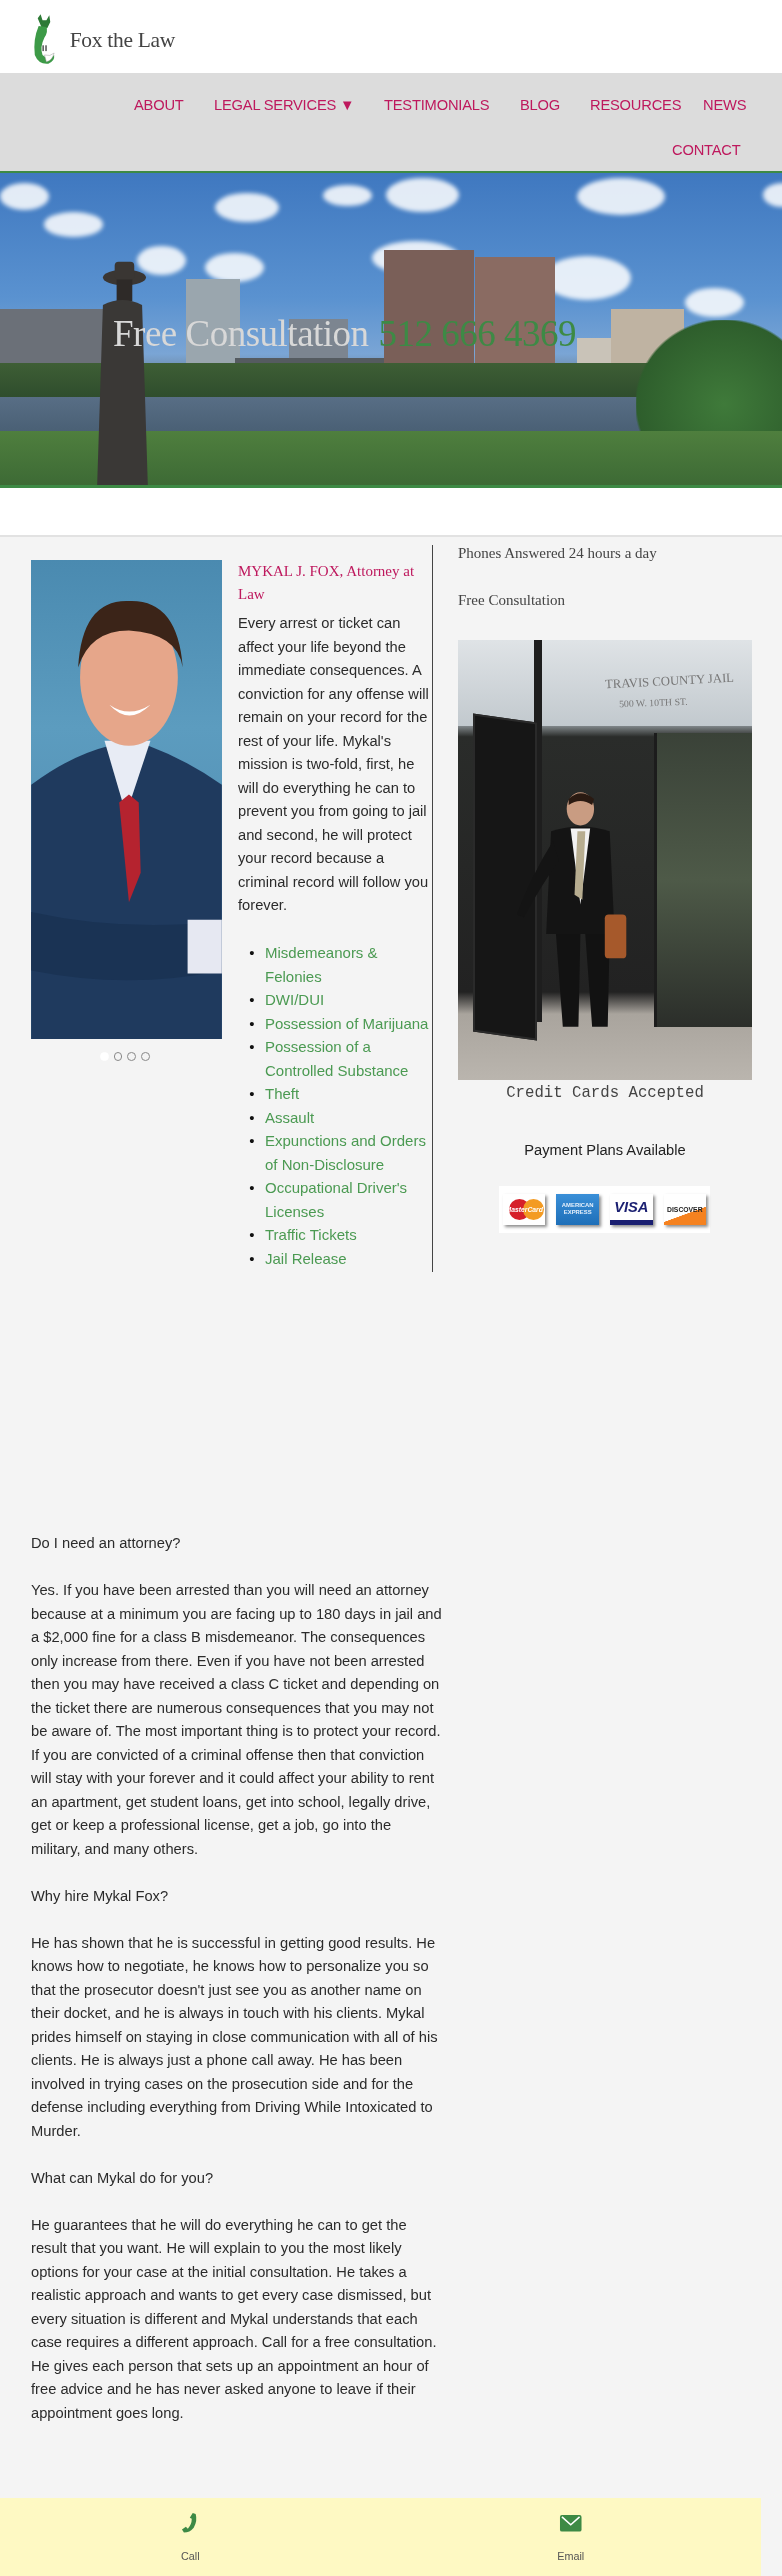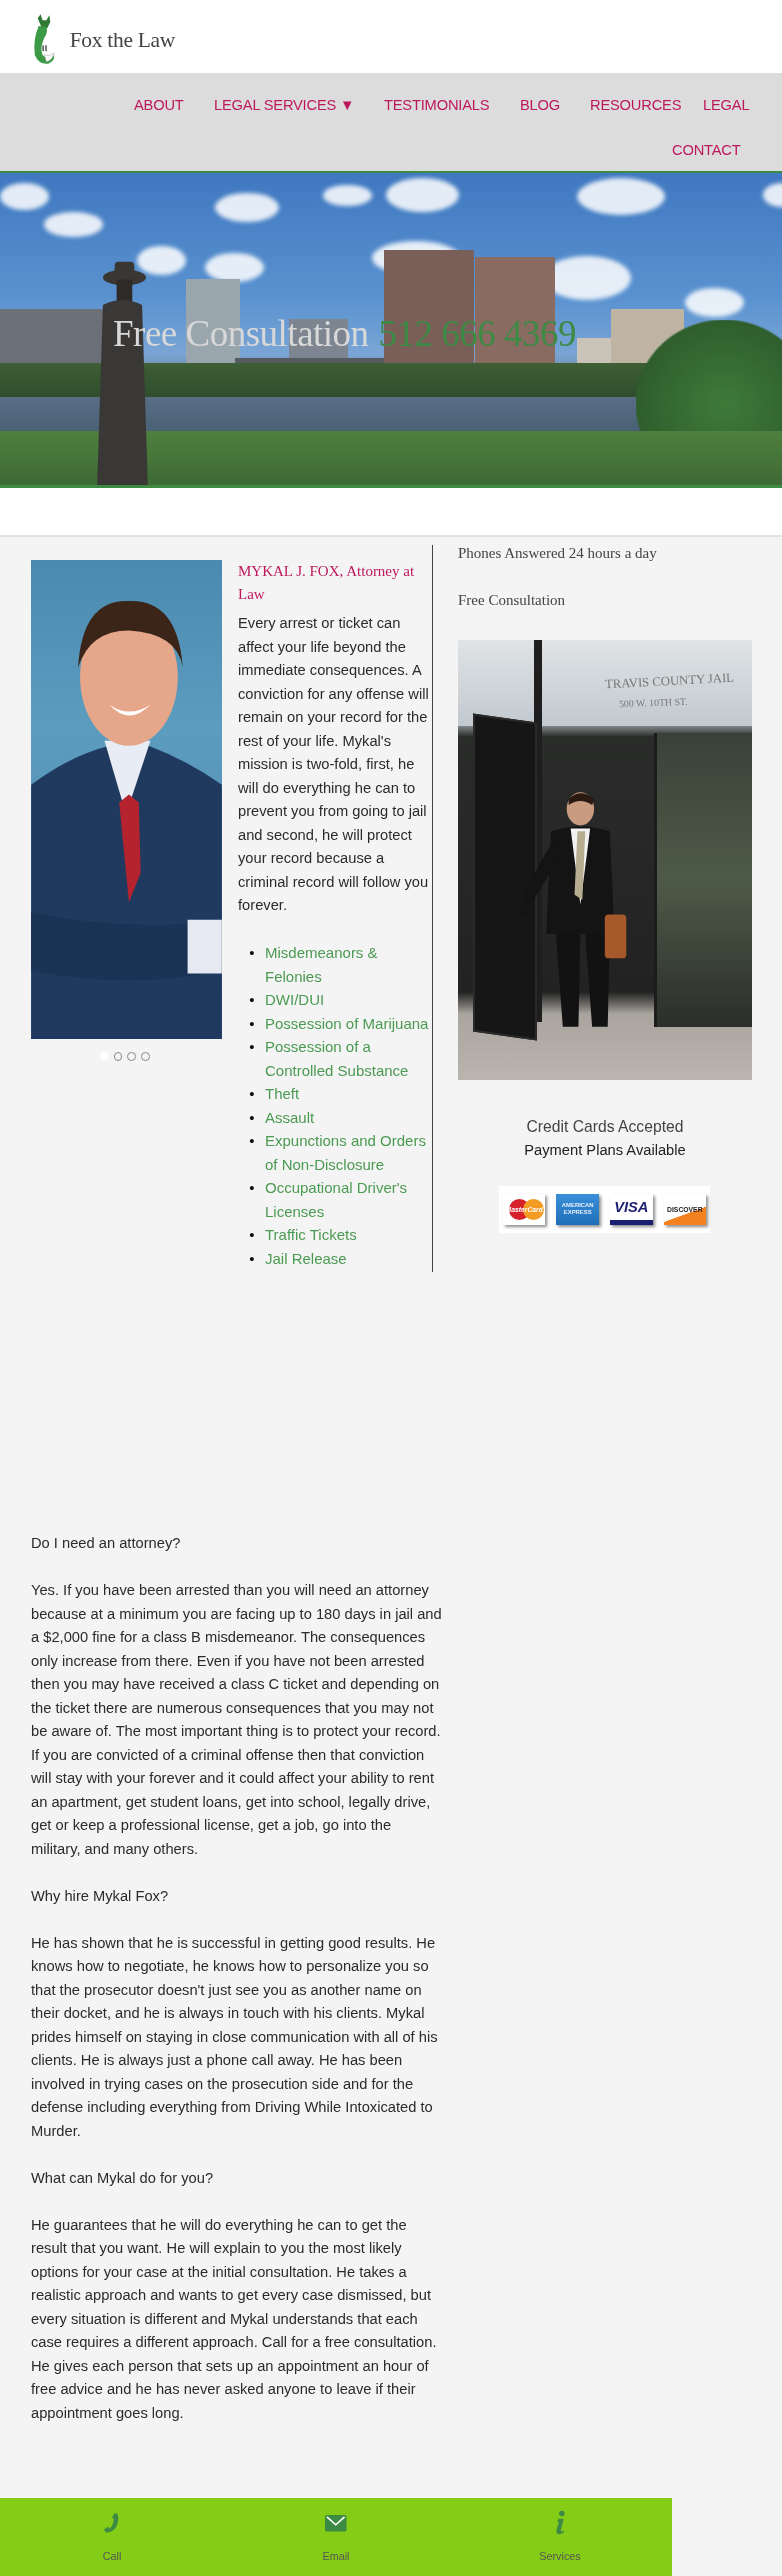--- a/index.html
+++ b/index.html
@@ -43,37 +43,37 @@
   .services { list-style: none; margin-left: 27px; }
   .services li { font-size: 15px; line-height: 23.5px; color: #4b9a52; position: relative; padding-left: 0; }
   .services li::before { content: "•"; position: absolute; left: -15.7px; color: #111; }
 
   .divider { position: absolute; left: 432px; top: 7.8px; width: 1px; height: 727px; background: #444; }
 
   .side { position: absolute; left: 458px; top: 7.8px; width: 294px; }
   .side h3 { font-family: "Liberation Serif", serif; font-weight: normal; font-size: 15px; color: #444; }
   .jail { position: absolute; left: 0; top: 95px; width: 294px; height: 440px; overflow: hidden;
     background: linear-gradient(180deg,#c9d1d6 0%,#b7c0c6 18%,#2a2c2a 22%,#222 80%,#a9a49d 85%,#bab5ae 100%); }
-  .cc-title { position: absolute; left: 0; width: 294px; top: 573px; text-align: center; font-family: Liberation Sans, sans-serif; font-size: 15.7px; color: #444; }
+  .cc-title { position: absolute; left: 0; width: 294px; top: 539px; text-align: center; font-family: Liberation Mono, monospace; font-size: 15.7px; color: #444; }
   .pp { position: absolute; left: 0; width: 294px; top: 597px; text-align: center; font-size: 14.7px; color: #222; }
   .cards { position: absolute; left: 41px; top: 641px; width: 211px; height: 47px; background: #fff; display: flex; align-items: center; justify-content: center; gap: 11px; padding: 0 3.9px; }
   .card { width: 47px; height: 31px; box-shadow: 2px 2px 2.9px rgba(0,0,0,0.45); position: relative; overflow: hidden; font-weight: bold; display: flex; align-items: center; justify-content: center; }
   .card.mc { background: #fff; }
   .card.mc .c1 { position: absolute; left: 5.9px; top: 4.9px; width: 21.5px; height: 21.5px; border-radius: 50%; background: #d6202a; }
   .card.mc .c2 { position: absolute; left: 19.6px; top: 4.9px; width: 21.5px; height: 21.5px; border-radius: 50%; background: #f39b23; }
   .card.mc span { position: relative; font-size: 6.8px; color: #fff; font-style: italic; z-index: 2; }
   .card.ax { background: linear-gradient(180deg,#3a8fd8,#1e6fb8); color: #e6f0fb; font-size: 5.9px; text-align: center; line-height: 7.8px; }
   .card.vs { background: #fff; border-bottom: 5.9px solid #1a1f71; color: #1a1f71; font-size: 14.7px; font-style: italic; }
   .card.ds { background: linear-gradient(160deg,#fff 60%,#f58220 61%); color: #222; font-size: 6.8px; }
 
   .article { position: absolute; left: 31px; top: 995px; width: 411px; }
   .article p { font-size: 14.7px; line-height: 23.5px; color: #2b2b2b; margin-bottom: 23.5px; }
 
   
-  .bottombar { position: absolute; left: 0; top: 2498px; width: 672px; height: 78px; background: #84cc16; display: flex; text-align: right; }
+  .bottombar { position: absolute; left: 0; top: 2498px; width: 761px; height: 78px; background: #fef9c3; display: flex; text-align: right; }
   .bb-item { flex: 1; display: flex; flex-direction: column; align-items: center; padding-top: 11.7px; text-decoration: none; }
   .bb-icon { height: 27px; display: flex; align-items: center; justify-content: center; }
   .bb-label { font-size: 10.8px; color: #555; margin-top: 13.7px; }
 </style>
 </head>
 <body>
 
 <header class="top">
   <a class="logo">
     <svg viewBox="0 0 30 56">
@@ -86,21 +86,21 @@
     <span class="logo-text">Fox the Law</span>
   </a>
 </header>
 
 <nav class="nav">
   <a style="left:134px; top:23.5px;">ABOUT</a>
   <a style="left:214px; top:23.5px;">LEGAL SERVICES ▼</a>
   <a style="left:384px; top:23.5px;">TESTIMONIALS</a>
   <a style="left:520px; top:23.5px;">BLOG</a>
   <a style="left:590px; top:23.5px;">RESOURCES</a>
-  <a style="left:703px; top:23.5px;">LEGAL</a>
+  <a style="left:703px; top:23.5px;">NEWS</a>
   <a style="left:672px; top:69px;">CONTACT</a>
 </nav>
 
 <section class="hero">
   <div class="cloud" style="left:0;top:9.8px;width:49px;height:27px;"></div>
   <div class="cloud" style="left:44px;top:39px;width:59px;height:24.5px;"></div>
   <div class="cloud" style="left:215px;top:19.6px;width:64px;height:29px;"></div>
   <div class="cloud" style="left:323px;top:11.7px;width:49px;height:21.5px;"></div>
   <div class="cloud" style="left:386px;top:4.9px;width:73px;height:34px;"></div>
   <div class="cloud" style="left:577px;top:4.9px;width:88px;height:37px;"></div>
@@ -238,23 +238,14 @@
   </a>
   <a class="bb-item">
     <span class="bb-icon">
       <svg width="23.5" height="19.6" viewBox="0 0 24 20">
           <rect x="1" y="2" width="22" height="17" rx="2" fill="#3d8a45"></rect>
           <path d="M3 4 L12 12 L21 4" stroke="#fff" stroke-width="1.6" fill="none"></path>
         </svg>
     </span>
     <span class="bb-label">Email</span>
   </a>
-  <a class="bb-item">
-    <span class="bb-icon">
-      <svg width="13.7" height="25.4" viewBox="0 0 14 26">
-          <circle cx="9" cy="3.5" r="2.8" fill="#3d8a45"></circle>
-          <path d="M6 9 L11 9 L8 21 Q8 23 11 21 L11 23 Q6 26 4 24 Q3 22 4 19 L6 12 L4 12 Z" fill="#3d8a45"></path>
-        </svg>
-    </span>
-    <span class="bb-label">Services</span>
-  </a>
 </div>
 
 
 </body></html>

